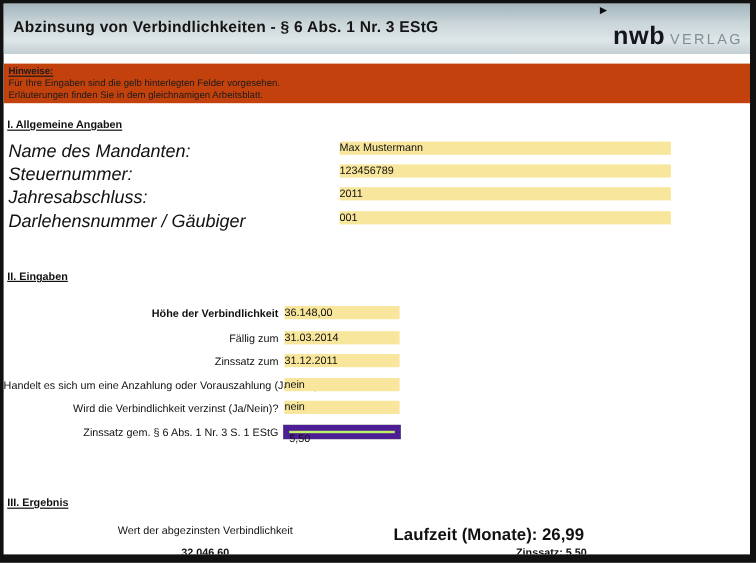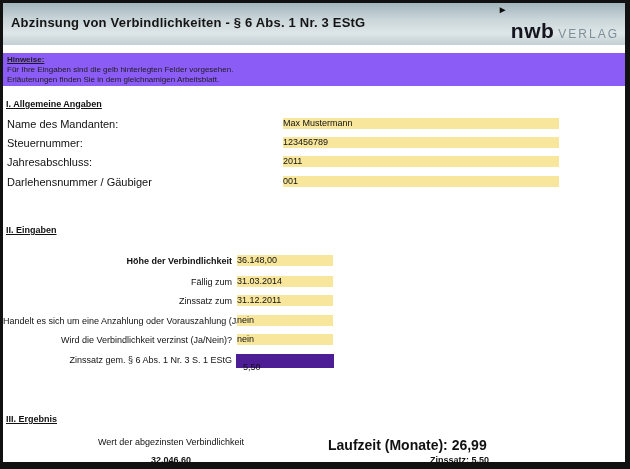--- a/index.html
+++ b/index.html
@@ -20,48 +20,48 @@
     position:absolute;left:8px;top:12px;font-size:13px;font-weight:bold;color:#151515;
     white-space:nowrap;letter-spacing:0.2px;
   }
   .logo{position:absolute;right:6px;top:16px;white-space:nowrap;}
   .logo-arrow{position:absolute;left:-13px;top:-15px;font-size:10px;color:#0c0c0c;}
   .logo-brand{font-size:21px;font-weight:bold;color:#15151f;letter-spacing:0.5px;}
   .logo-suffix{font-size:12px;color:#7e8f98;letter-spacing:2px;margin-left:4px;}
   
   .hint-band{
     position:absolute;left:0;top:50px;width:622px;height:33px;
-    background:#8b5cf6;padding:2px 0 0 4px;box-sizing:border-box;color:#1c1c1c;
+    background:#c2410c;padding:2px 0 0 4px;box-sizing:border-box;color:#1c1c1c;
   }
   .hint-heading{font-size:8px;font-weight:bold;text-decoration:underline;line-height:10px;}
   .hint-line{font-size:8px;line-height:10px;}
   
   .sec-heading{
     position:absolute;left:3px;font-size:9px;font-weight:bold;
     text-decoration:underline;color:#111;white-space:nowrap;
   }
   
-  .g-label{position:absolute;left:4px;font-size:11px;color:#111;white-space:nowrap;}
+  .g-label{position:absolute;left:4px;font-size:15px;color:#111;white-space:nowrap;font-style:italic;}
   .g-field{
     position:absolute;left:280px;width:276px;height:11px;background:#f7e69b;
     font-size:9px;line-height:11px;box-sizing:border-box;color:#111;
     white-space:nowrap;overflow:hidden;
   }
   
   .i-label{
     position:absolute;left:0;width:229px;text-align:right;font-size:9px;color:#111;
     white-space:nowrap;
   }
   .i-label.bold{font-weight:bold;}
   .i-field{
     position:absolute;left:234px;width:96px;height:11px;background:#f7e69b;
     font-size:9px;line-height:11px;text-align:left;color:#111;
   }
   .i-field.bordered{
-    background:#bef264;border:7px solid #4c1d95;left:233px;width:98px;height:12px;
+    background:#bef264;border:5px solid #4c1d95;left:233px;width:98px;height:12px;
     line-height:12px;box-sizing:border-box;
   }
   
   .r-left-label{
     position:absolute;left:58px;top:434px;width:220px;text-align:center;
     font-size:9px;font-weight:normal;color:#111;white-space:nowrap;
   }
   .r-right-label{
     position:absolute;left:325px;top:434px;font-size:14px;font-weight:bold;color:#111;
     white-space:nowrap;

